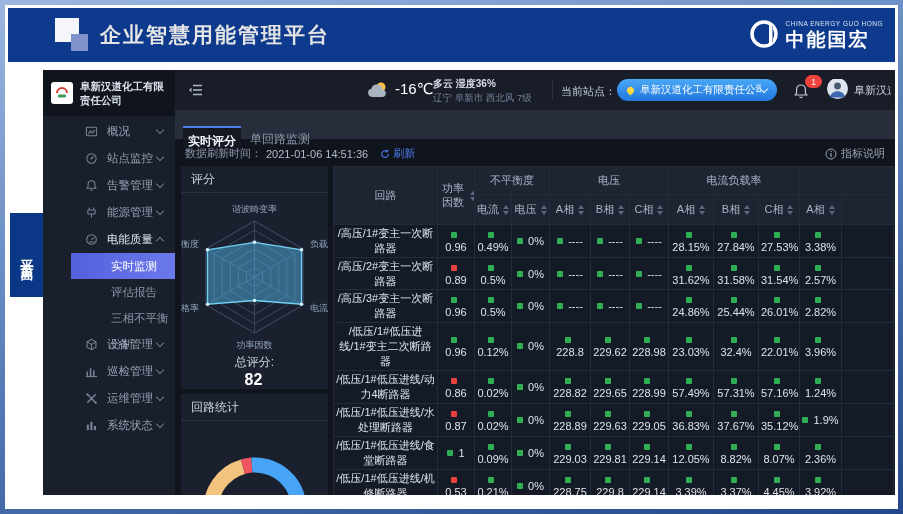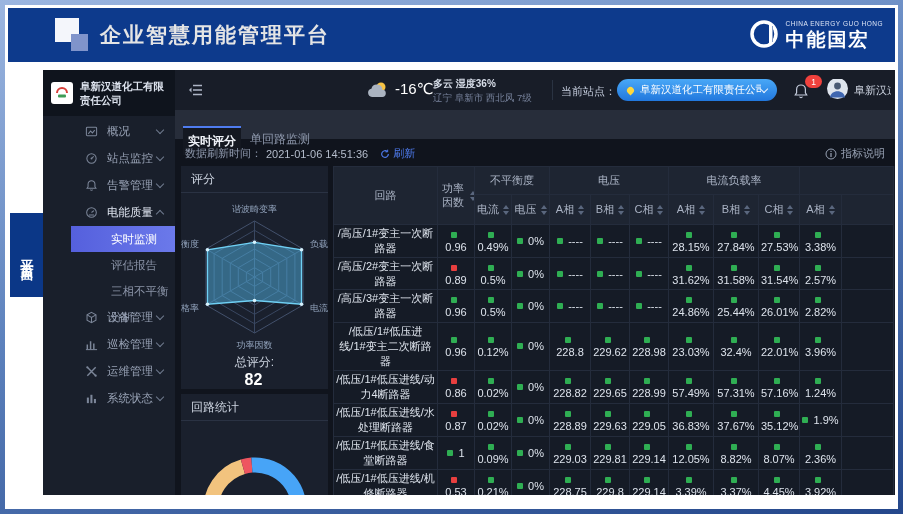--- a/index.html
+++ b/index.html
@@ -170,20 +170,31 @@
           <span class="chev down"></span>
         </div>
         <div class="nav-item">
           <span class="nav-ico">
             <svg viewBox="0 0 14 14">
               <path d="M7 1.8a3.7 3.7 0 0 0-3.7 3.7v2.8L2.2 10h9.6l-1.1-1.7V5.5A3.7 3.7 0 0 0 7 1.8z" fill="none" stroke="currentColor" stroke-width="1.1"></path>
               <path d="M5.8 11.4a1.3 1.3 0 0 0 2.4 0" fill="none" stroke="currentColor" stroke-width="1.1"></path>
             </svg>
           </span>
           <span class="nav-label">告警管理</span>
+          <span class="chev down"></span>
+        </div>
+        <div class="nav-item">
+          <span class="nav-ico">
+            <svg viewBox="0 0 14 14">
+              <path d="M4.5 1.5v2.7M9.5 1.5v2.7" stroke="currentColor" stroke-width="1.1"></path>
+              <rect x="3" y="4.2" width="8" height="4.5" rx="1" fill="none" stroke="currentColor" stroke-width="1.1"></rect>
+              <path d="M7 8.7v3.8" stroke="currentColor" stroke-width="1.1"></path>
+            </svg>
+          </span>
+          <span class="nav-label">能源管理</span>
           <span class="chev down"></span>
         </div>
         <div class="nav-item expanded">
           <span class="nav-ico">
             <svg viewBox="0 0 14 14">
               <circle cx="7" cy="7" r="5.2" fill="none" stroke="currentColor" stroke-width="1.1"></circle>
               <path d="M7 7l2.6-2M4.2 9.6h5.6" stroke="currentColor" stroke-width="1.1"></path>
             </svg>
           </span>
           <span class="nav-label">电能质量</span>

